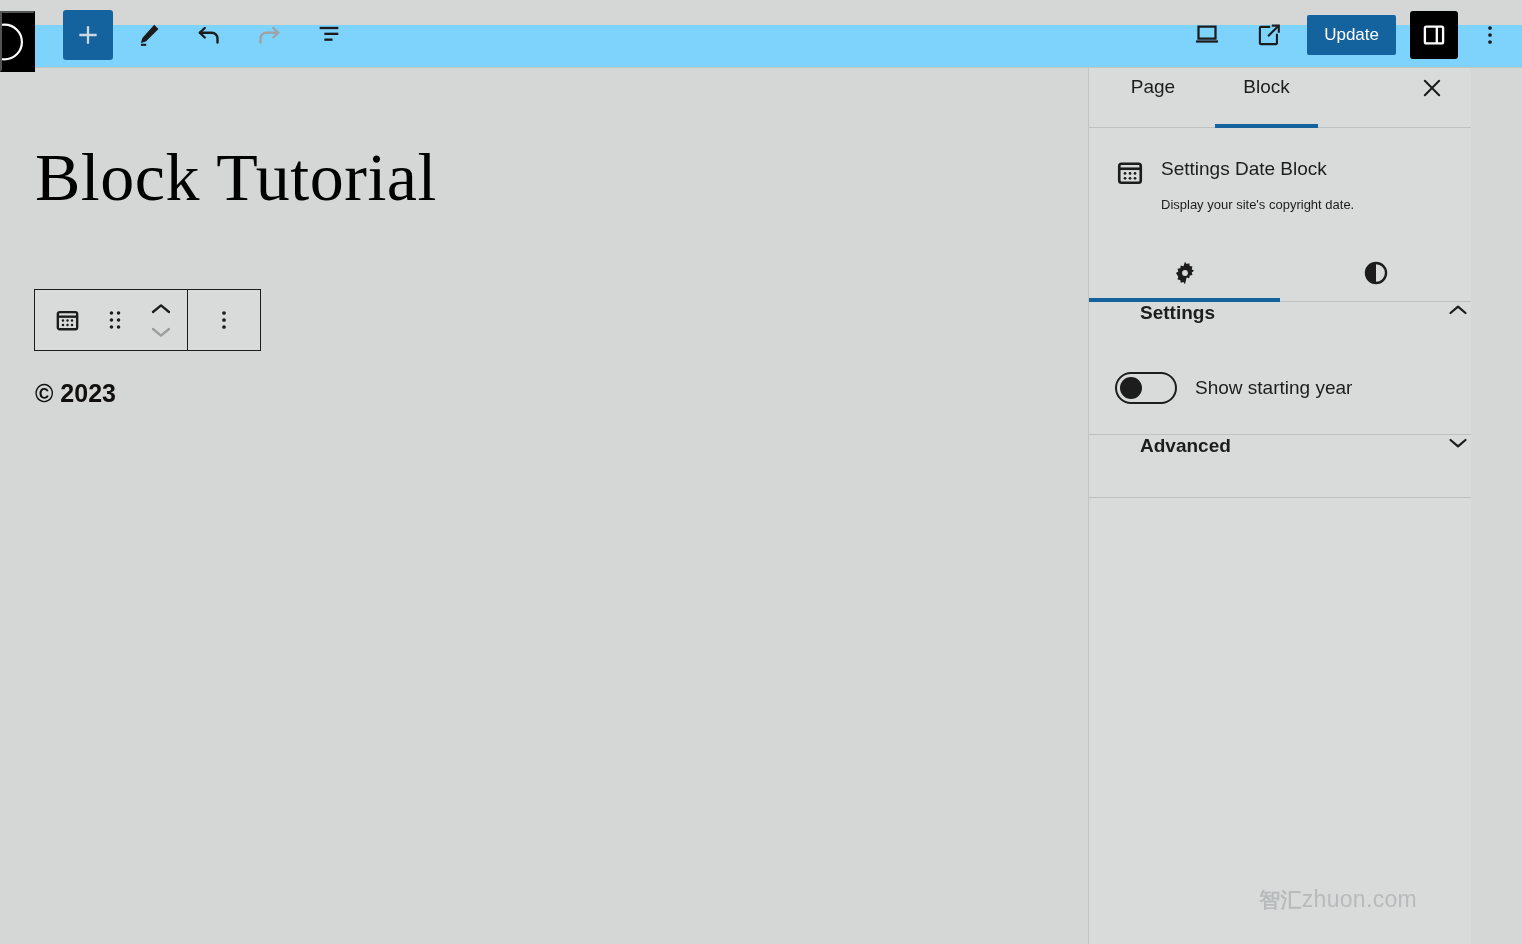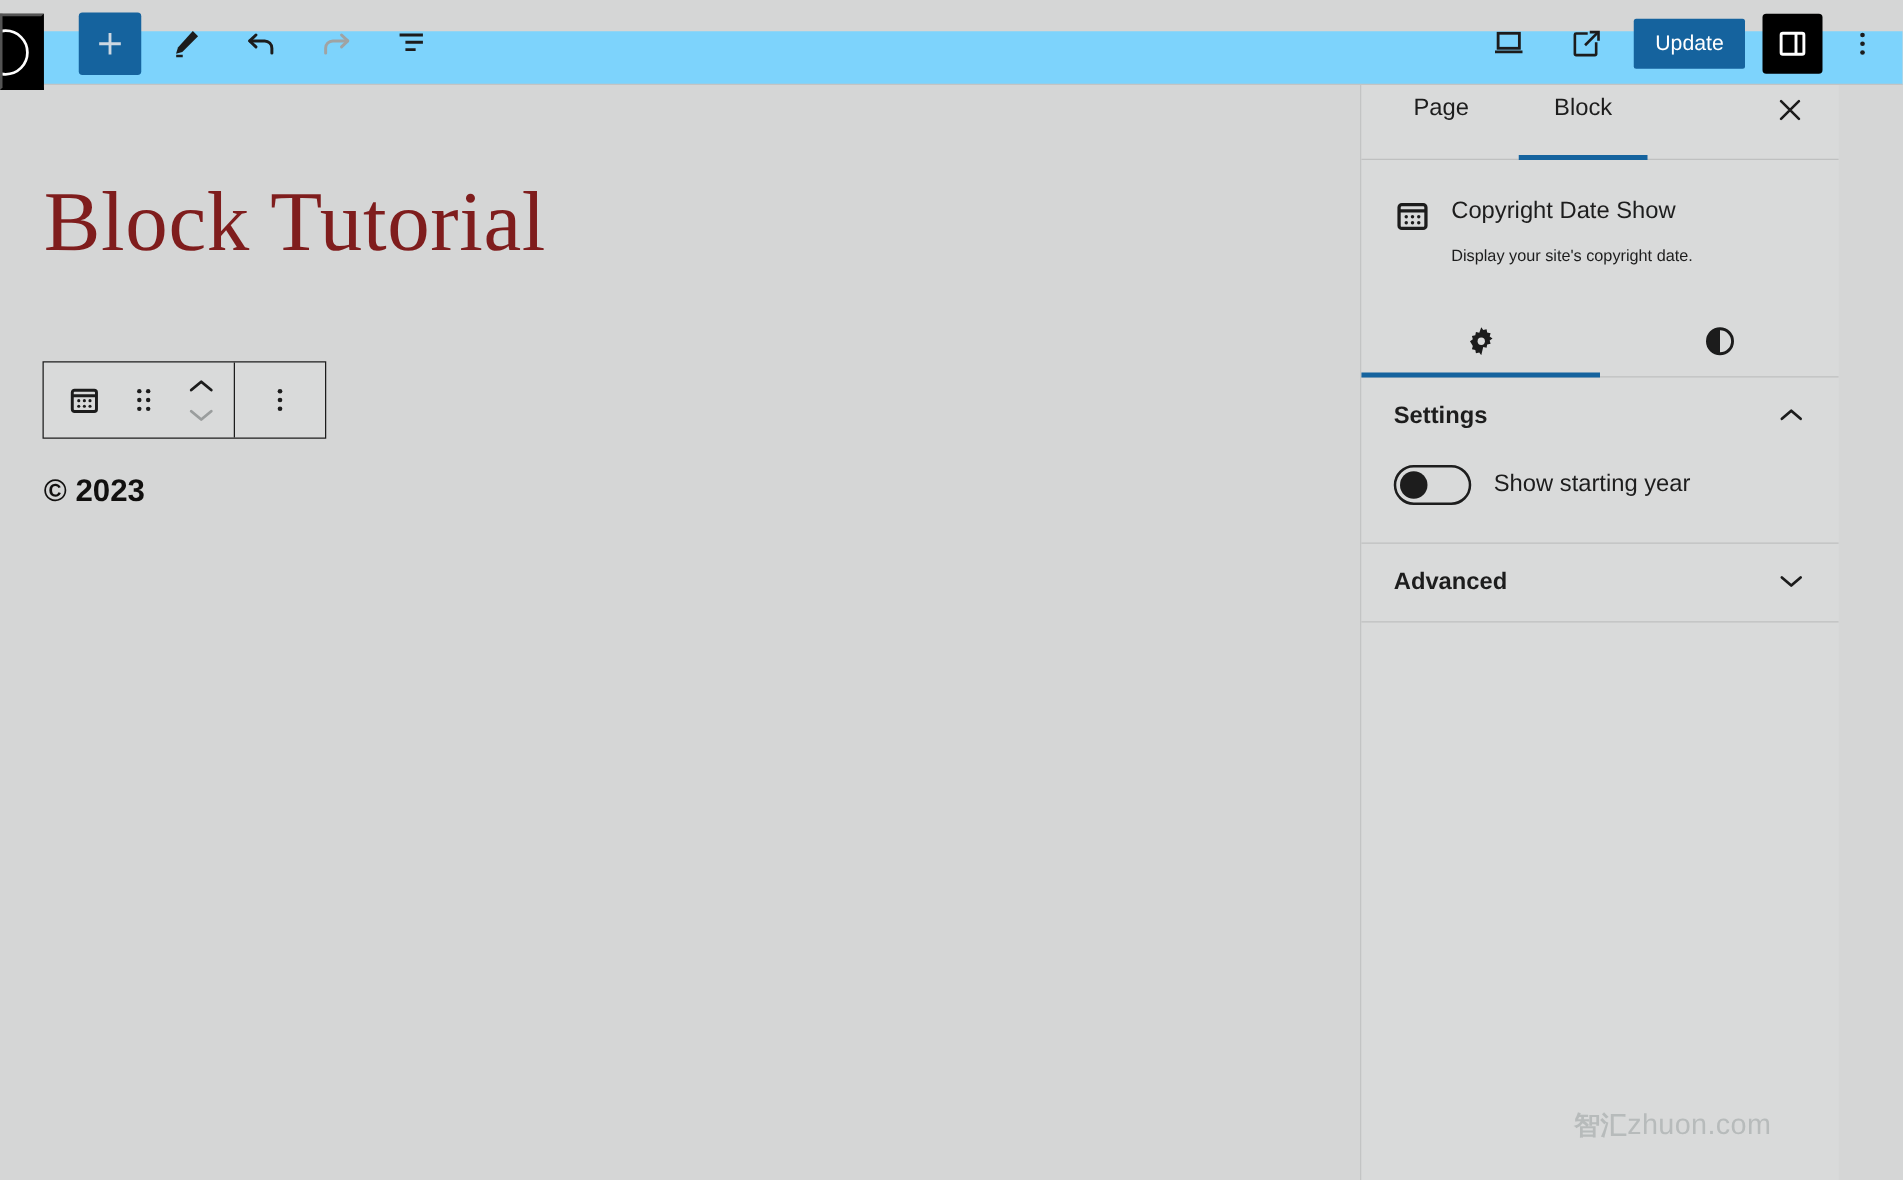--- a/index.html
+++ b/index.html
@@ -116,21 +116,21 @@
     background: #d5d6d6;
     overflow: hidden;
   }
   .post-title {
     position: absolute;
     left: 35px;
     top: 96px;
     font-family: "Liberation Serif", serif;
     font-size: 68px;
     line-height: 1;
-    color: #7f1d1d;
+    color: #000000;
     letter-spacing: 0.5px;
     white-space: nowrap;
   }
 
   
   .block-toolbar {
     position: absolute;
     left: 34px;
     top: 242px;
     height: 62px;
@@ -288,27 +288,28 @@
     background: #15639e;
   }
 
   .sb-section {
     border-bottom: 1px solid #bfc0c0;
     padding: 0 26px;
   }
   .sb-section-head {
     height: 62px;
     display: flex;
-    align-items: center;
+    align-items: flex-start;
     justify-content: space-between;
     background: transparent;
     border: none;
     padding: 0;
     width: 100%;
     cursor: pointer;
+    margin-left: 25px;
   }
   .sb-section-title {
     font-size: 19px;
     font-weight: bold;
     color: #1d1d1d;
     font-family: "Liberation Sans", sans-serif;
   }
   .sb-section-body {
     padding-bottom: 30px;
   }
@@ -527,21 +528,21 @@
           <path d="M3.4 8.6 H20.6" stroke="#1c1c1c" stroke-width="2.1"></path>
           <circle cx="8" cy="12.3" r="1.1" fill="#1c1c1c"></circle>
           <circle cx="12" cy="12.3" r="1.1" fill="#1c1c1c"></circle>
           <circle cx="16" cy="12.3" r="1.1" fill="#1c1c1c"></circle>
           <circle cx="8" cy="16.2" r="1.1" fill="#1c1c1c"></circle>
           <circle cx="12" cy="16.2" r="1.1" fill="#1c1c1c"></circle>
           <circle cx="16" cy="16.2" r="1.1" fill="#1c1c1c"></circle>
         </svg>
       </div>
       <div class="bi-text">
-        <div class="bi-title">Copyright Date Show</div>
+        <div class="bi-title">Settings Date Block</div>
         <div class="bi-desc">Display your site's copyright date.</div>
       </div>
     </div>
 
     <div class="sb-subtabs">
       <button class="sb-subtab active">
         <svg width="28" height="28" viewBox="0 0 24 24" aria-hidden="true">
           <path d="M12 2.4 l1.35 1.95 2.3 -0.62 0.42 2.33 2.33 0.42 -0.62 2.3 1.95 1.35 -1.95 1.35 0.62 2.3 -2.33 0.42 -0.42 2.33 -2.3 -0.62 L12 21.6 l-1.35 -1.95 -2.3 0.62 -0.42 -2.33 -2.33 -0.42 0.62 -2.3 L4.27 12 l1.95 -1.35 -0.62 -2.3 2.33 -0.42 0.42 -2.33 2.3 0.62 Z" fill="#1c1c1c"></path>
           <circle cx="12" cy="12" r="2.5" fill="#d9dada"></circle>
         </svg>

